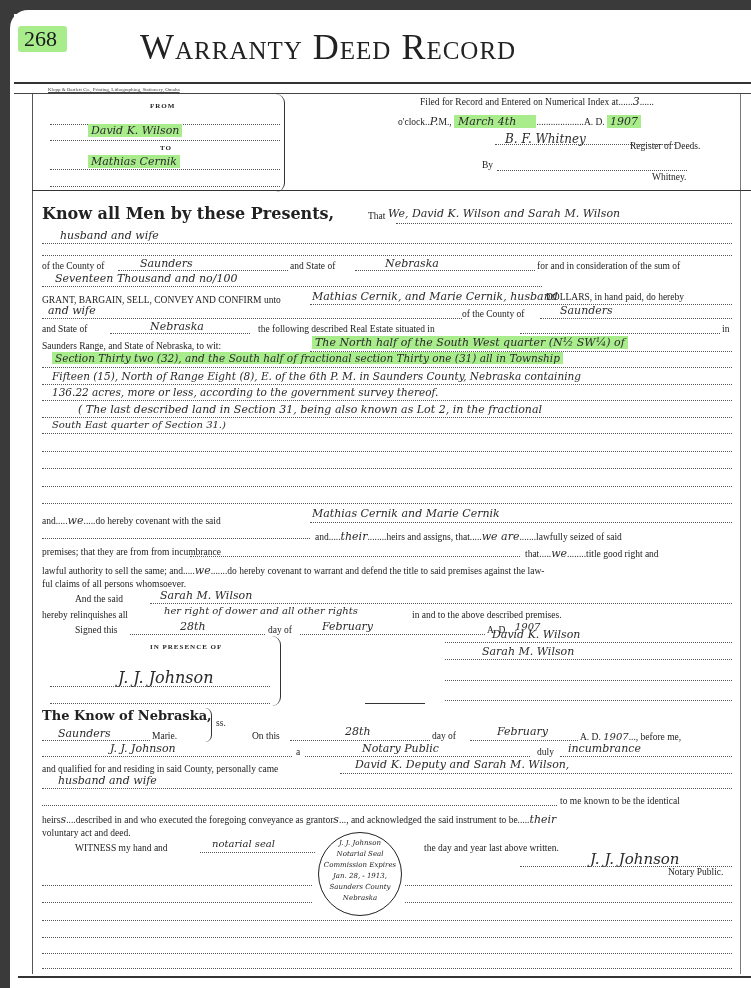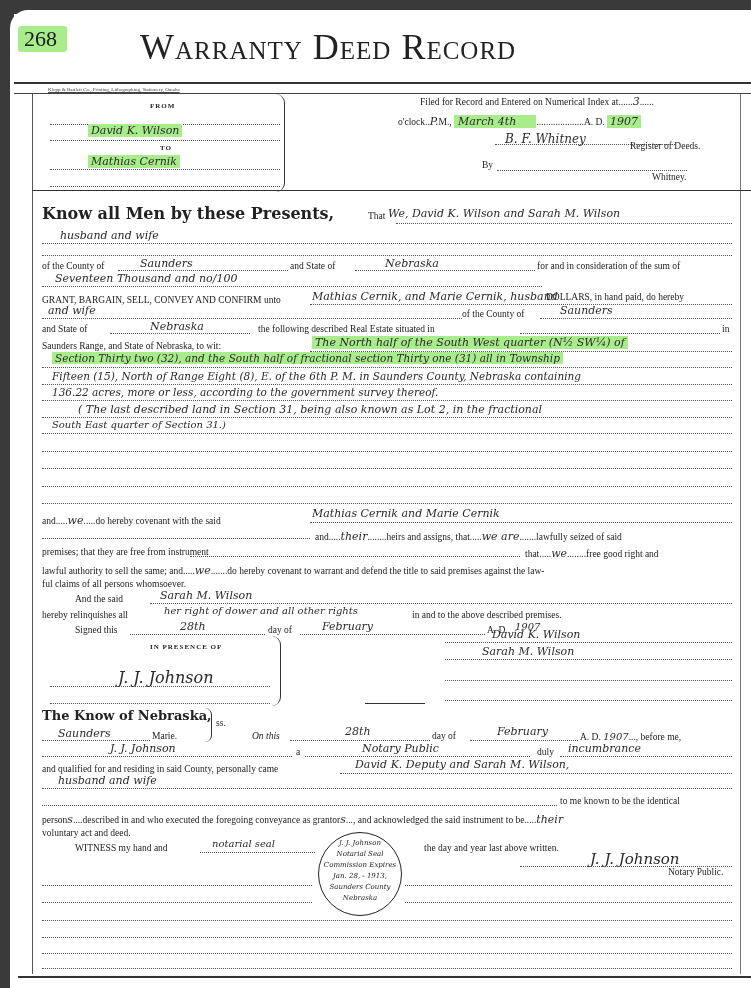--- a/index.html
+++ b/index.html
@@ -109,23 +109,23 @@
 <div class="dotline" style="left:42px;top:451px;width:690px;"></div>
 <div class="dotline" style="left:42px;top:468px;width:690px;"></div>
 <div class="dotline" style="left:42px;top:486px;width:690px;"></div>
 <div class="dotline" style="left:42px;top:503px;width:690px;"></div>
 
 <div class="txt" style="left:42px;top:514px;"><span>and</span>.....<span class="hand" style="position:static">we</span>.....<span>do hereby covenant with the said</span></div>
 <div class="hand" style="left:312px;top:507px;">Mathias Cernik and Marie Cernik</div>
 <div class="dotline" style="left:310px;top:522px;width:422px;"></div>
 <div class="dotline" style="left:42px;top:538px;width:268px;"></div>
 <div class="txt" style="left:315px;top:530px;"><span>and</span>.....<span class="hand" style="position:static">their</span>........<span>heirs and assigns, that</span>.....<span class="hand" style="position:static">we are</span>.......<span>lawfully seized of said</span></div>
-<div class="txt" style="left:42px;top:547px;">premises; that they are free from instrument</div>
+<div class="txt" style="left:42px;top:547px;">premises; that they are from from incumbrance</div>
 <div class="dotline" style="left:190px;top:556px;width:330px;"></div>
-<div class="txt" style="left:525px;top:547px;"><span>that</span>.....<span class="hand" style="position:static">we</span>........<span>free good right and</span></div>
+<div class="txt" style="left:525px;top:547px;"><span>that</span>.....<span class="hand" style="position:static">we</span>........<span>title good right and</span></div>
 <div class="txt" style="left:42px;top:564px;"><span>lawful authority to sell the same; and</span>.....<span class="hand" style="position:static">we</span>.......<span>do hereby covenant to warrant and defend the title to said premises against the law-</span></div>
 <div class="txt" style="left:42px;top:579px;">ful claims of all persons whomsoever.</div>
 
 <div class="txt" style="left:75px;top:594px;">And the said</div>
 <div class="hand" style="left:160px;top:589px;">Sarah M. Wilson</div>
 <div class="dotline" style="left:150px;top:603px;width:582px;"></div>
 <div class="txt" style="left:42px;top:610px;">hereby relinquishes all</div>
 <div class="hand" style="left:164px;top:605px;font-size:10px;">her right of dower and all other rights</div>
 <div class="txt" style="left:412px;top:610px;">in and to the above described premises.</div>
 
@@ -150,21 +150,21 @@
 <div class="dotline" style="left:445px;top:659px;width:287px;"></div>
 <div class="dotline" style="left:445px;top:680px;width:287px;"></div>
 <div class="dotline" style="left:445px;top:700px;width:287px;"></div>
 
 <div class="gothic" style="position:absolute;left:42px;top:708px;font-size:13px;">The Know of Nebraska,</div>
 <div class="brace" style="left:205px;top:708px;width:6px;height:34px;"></div>
 <div class="txt" style="left:216px;top:718px;">ss.</div>
 <div class="hand" style="left:58px;top:727px;">Saunders</div>
 <div class="dotline" style="left:42px;top:740px;width:108px;"></div>
 <div class="txt" style="left:152px;top:731px;">Marie.</div>
-<div class="txt" style="left:252px;top:731px;font-style:italic;">On this</div>
+<div class="txt" style="left:252px;top:731px;">On this</div>
 <div class="hand" style="left:345px;top:725px;">28th</div>
 <div class="dotline" style="left:290px;top:740px;width:140px;"></div>
 <div class="txt" style="left:432px;top:731px;">day of</div>
 <div class="hand" style="left:497px;top:725px;">February</div>
 <div class="dotline" style="left:470px;top:740px;width:108px;"></div>
 <div class="txt" style="left:580px;top:731px;"><span>A. D.</span> <span class="hand" style="position:static;font-size:10px;">1907</span>..., <span>before me,</span></div>
 
 <div class="hand" style="left:110px;top:742px;">J. J. Johnson</div>
 <div class="dotline" style="left:42px;top:756px;width:250px;"></div>
 <div class="txt" style="left:296px;top:747px;">a</div>
@@ -175,21 +175,21 @@
 <div class="dotline" style="left:560px;top:756px;width:172px;"></div>
 
 <div class="txt" style="left:42px;top:764px;">and qualified for and residing in said County, personally came</div>
 <div class="hand" style="left:355px;top:758px;">David K. Deputy and Sarah M. Wilson,</div>
 <div class="dotline" style="left:340px;top:773px;width:392px;"></div>
 <div class="hand" style="left:58px;top:774px;">husband and wife</div>
 <div class="dotline" style="left:42px;top:788px;width:690px;"></div>
 <div class="dotline" style="left:42px;top:805px;width:515px;"></div>
 <div class="txt" style="left:560px;top:796px;">to me known to be the identical</div>
 
-<div class="txt" style="left:42px;top:813px;"><span>person</span><span class="hand" style="position:static">s</span>....<span>described in and who executed the foregoing conveyance as grantor</span><span class="hand" style="position:static">s</span>...<span>, and acknowledged the said instrument to be</span>.....<span class="hand" style="position:static">their</span></div>
+<div class="txt" style="left:42px;top:813px;"><span>heirs</span><span class="hand" style="position:static">s</span>....<span>described in and who executed the foregoing conveyance as grantor</span><span class="hand" style="position:static">s</span>...<span>, and acknowledged the said instrument to be</span>.....<span class="hand" style="position:static">their</span></div>
 <div class="txt" style="left:42px;top:828px;">voluntary act and deed.</div>
 
 <div class="txt" style="left:75px;top:843px;">WITNESS my hand and</div>
 <div class="hand" style="left:212px;top:838px;font-size:10px;">notarial seal</div>
 <div class="dotline" style="left:200px;top:852px;width:115px;"></div>
 <div class="txt" style="left:424px;top:843px;">the day and year last above written.</div>
 <div class="hand" style="left:590px;top:850px;font-size:15px;">J. J. Johnson</div>
 <div class="dotline" style="left:520px;top:866px;width:212px;"></div>
 <div class="txt" style="left:668px;top:867px;">Notary Public.</div>
 

